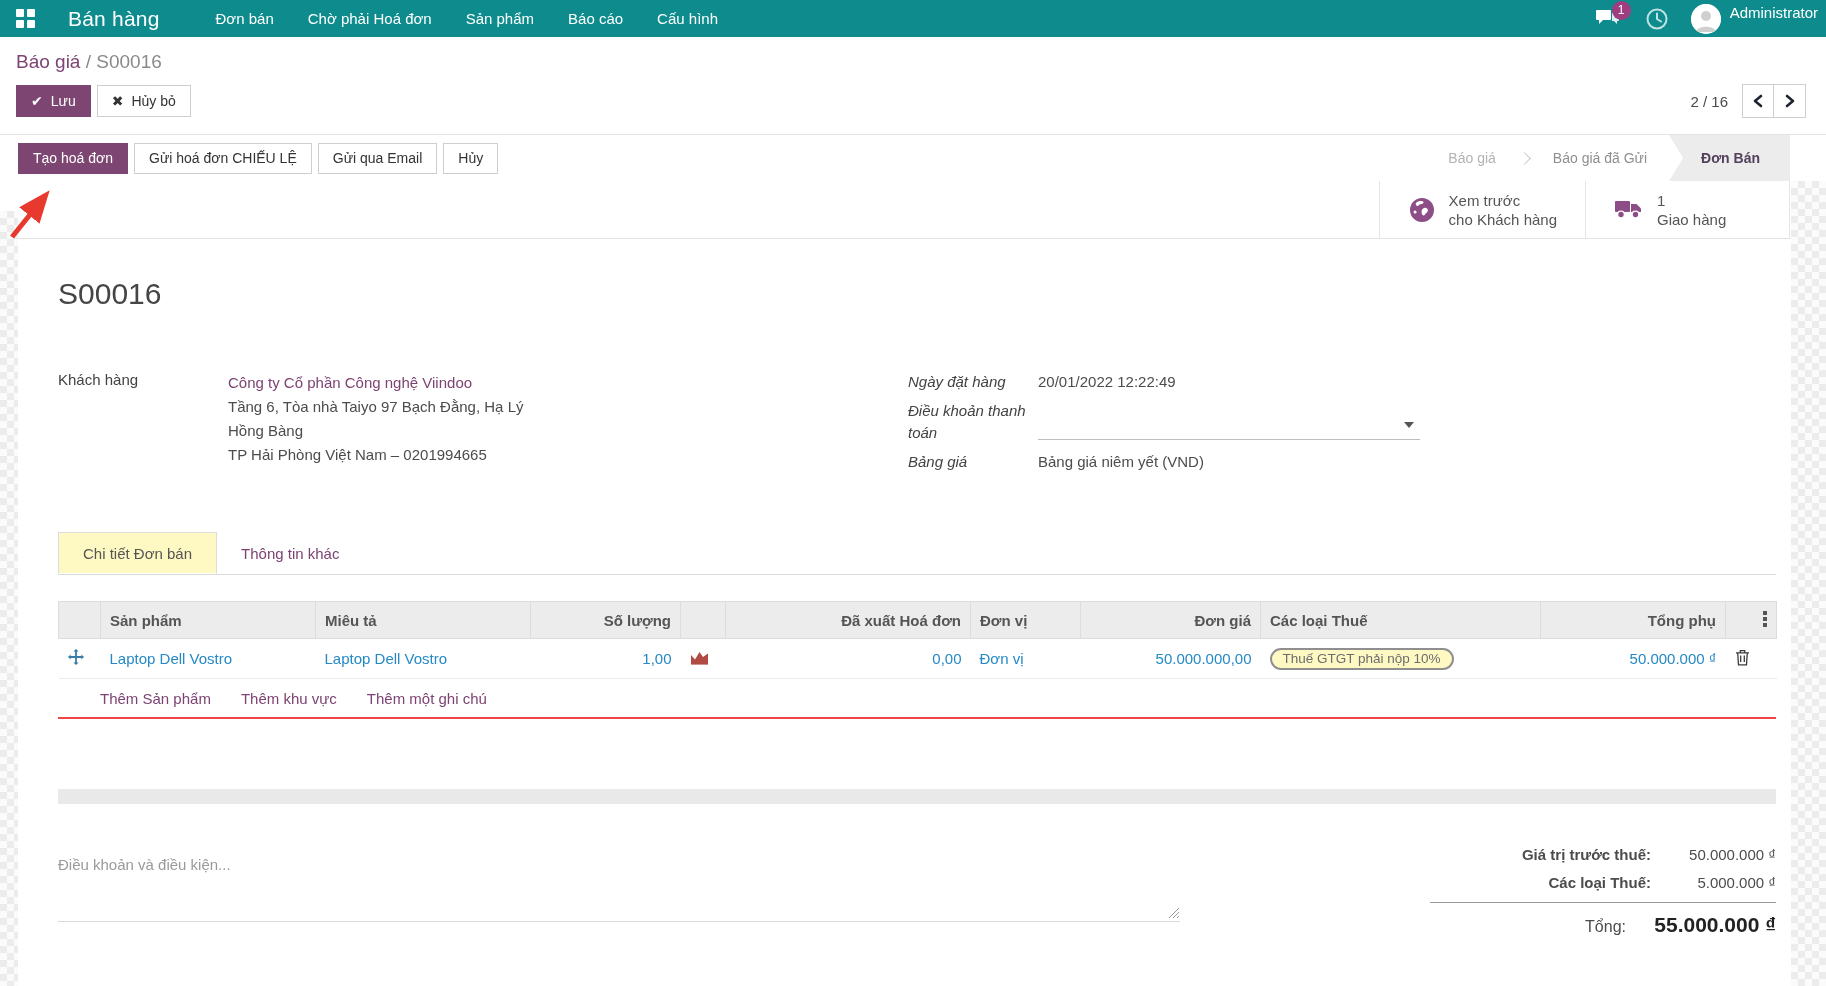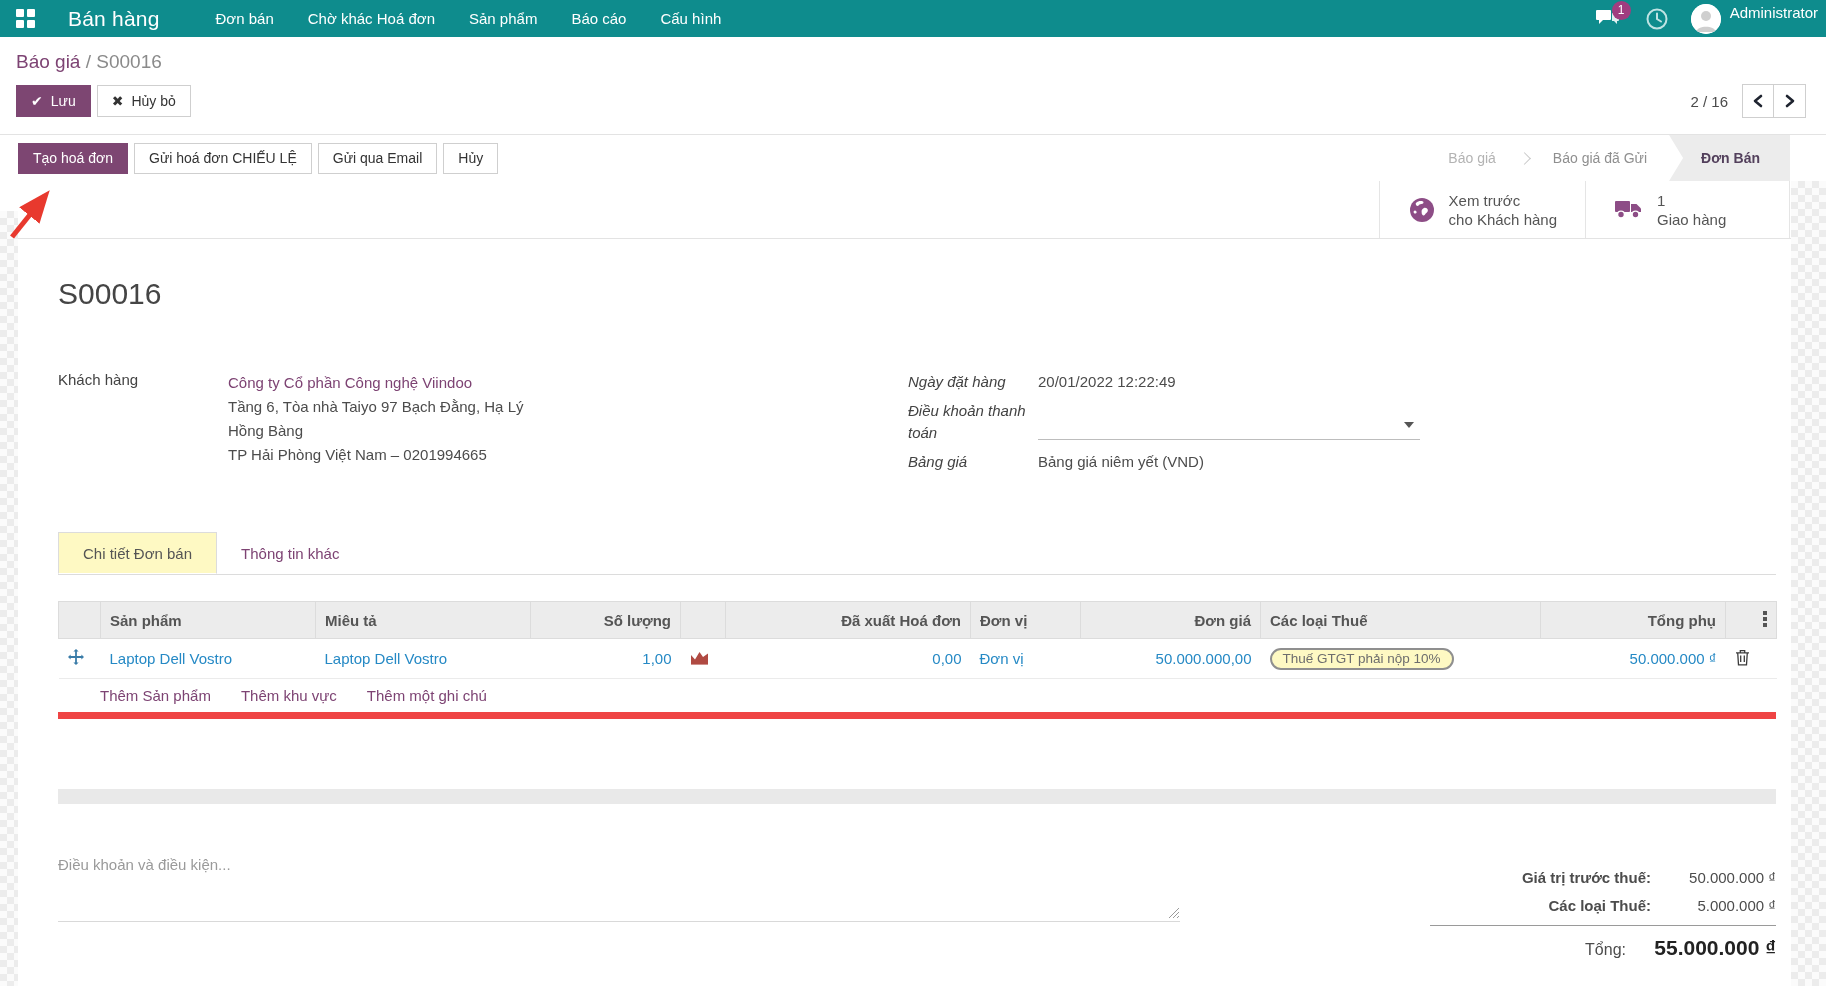--- a/index.html
+++ b/index.html
@@ -65,28 +65,28 @@
   .tabs { margin-top: 52px; border-bottom: 1px solid #dcdcdc; display: flex; }
   .tab { height: 42px; display: flex; align-items: center; padding: 0 24px; font-size: 15px; cursor: pointer; }
   .tab.active { border: 1px solid #dcdcdc; border-bottom: 1px solid #fff; margin-bottom: -1px; background: #fef9c3; color: #555; }
   .tab.inactive { color: #7d4373; }
   
   table.olist { margin-top: 26px; border-collapse: collapse; table-layout: fixed; width: 1718px; font-size: 15px; }
   .olist th { background: #ececec; border: 1px solid #dcdcdc; height: 37px; font-weight: 700; color: #555; padding: 0 9px; text-align: left; font-size: 15px; }
   .olist td { height: 40px; border-bottom: 1px solid #ebebeb; padding: 0 9px; color: #2589c5; }
   .olist .r { text-align: right; }
   .tax-pill { display: inline-block; border: 2px solid #8f8f8f; border-radius: 14px; padding: 1px 11px 2px; color: #6d6d6d; font-size: 13.5px; background: #fef9c3; white-space: nowrap; }
-  .add-row { height: 40px; display: flex; gap: 30px; align-items: center; padding-left: 42px; border-bottom: 7px solid #ef4444; width: 1718px; }
+  .add-row { height: 40px; display: flex; gap: 30px; align-items: center; padding-left: 42px; border-bottom: 2px solid #ef4444; width: 1718px; }
   .add-row span { color: #7d4373; cursor: pointer; }
   .band { height: 15px; background: #e9e9e9; margin-top: 70px; width: 1718px; }
   
   .bottom { display: flex; margin-top: 42px; }
   .terms { width: 1122px; height: 76px; border-bottom: 1px solid #d9d9d9; color: #9a9a9a; font-size: 15px; padding-top: 10px; position: relative; cursor: text; }
   .resize-h { position: absolute; right: 0; bottom: 2px; }
-  .totals { margin-left: auto; width: 346px; margin-top: 23px; }
+  .totals { margin-left: auto; width: 346px; }
   .trow { display: flex; justify-content: flex-end; align-items: baseline; margin-bottom: 11px; }
   .tlabel { font-weight: 700; color: #4c4c4c; }
   .tval { width: 125px; text-align: right; }
   .tdivider { border-top: 1px solid #9a9a9a; margin: 2px 0 10px; }
   .trow.grand .tlabel { font-weight: 400; font-size: 16px; }
   .trow.grand .tval { font-size: 21px; font-weight: 700; color: #222; width: 150px; }
   
   .checker { position: absolute; background-color: #fbfbfb;
     background-image: linear-gradient(45deg, #ececec 25%, transparent 25%, transparent 75%, #ececec 75%),
                       linear-gradient(45deg, #ececec 25%, transparent 25%, transparent 75%, #ececec 75%);
@@ -101,21 +101,21 @@
 <div class="navbar">
   <div class="apps-icon">
       <span></span>
       <span></span>
       <span></span>
       <span></span>
     </div>
   <div class="nav-title">Bán hàng</div>
   <div class="nav-menu">
     <span>Đơn bán</span>
-    <span>Chờ khác Hoá đơn</span>
+    <span>Chờ phải Hoá đơn</span>
     <span>Sản phẩm</span>
     <span>Báo cáo</span>
     <span>Cấu hình</span>
   </div>
   <div class="nav-right">
     <div class="msg-wrap">
       <svg width="26" height="22" viewBox="0 0 26 22">
         <path fill="#fff" d="M2 3h13a1 1 0 0 1 1 1v8a1 1 0 0 1-1 1H8l-4 4v-4H2a1 1 0 0 1-1-1V4a1 1 0 0 1 1-1z"></path>
         <path fill="#dff0f0" d="M17 6h6a1 1 0 0 1 1 1v6a1 1 0 0 1-1 1h-1v3l-3-3h-2z"></path>
       </svg>

